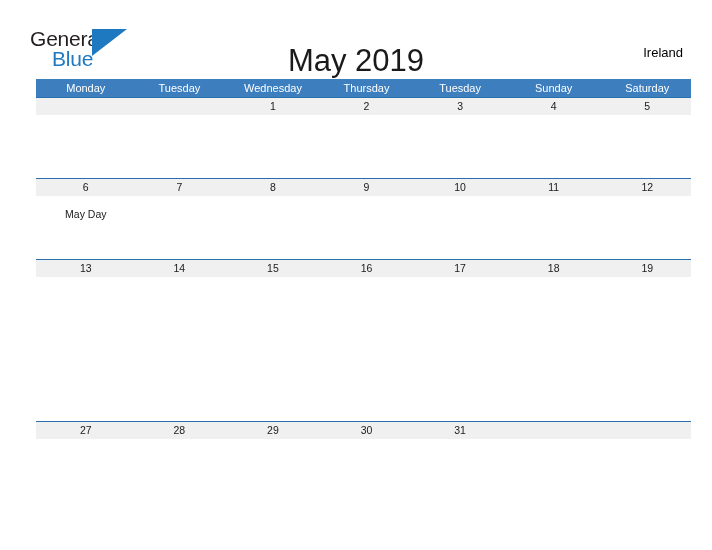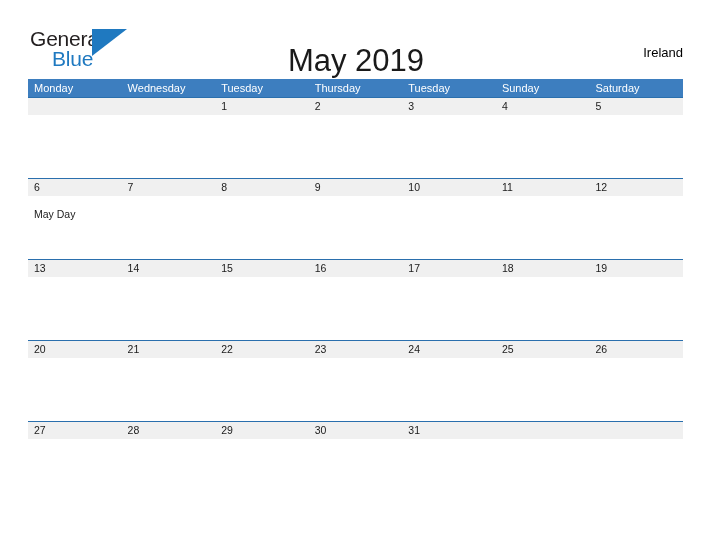--- a/index.html
+++ b/index.html
@@ -75,23 +75,24 @@
     right: 29px;
     top: 45px;
     font-size: 13px;
     color: #000000;
     font-family: "Liberation Sans", sans-serif;
   }
 
   
   .calendar {
     position: absolute;
-    left: 28px;
+    left: 36px;
     top: 79px;
     width: 655px;
+    text-align: center;
   }
 
   .weekday-row {
     display: flex;
     width: 100%;
     height: 18px;
     background: #3d7ebf;
   }
   .weekday-cell {
     flex: 1 1 0;
@@ -163,22 +164,22 @@
 
   <div class="cal-title">May 2019</div>
 
   <div class="cal-region">Ireland</div>
 
 </div>
 
 <div class="calendar">
   <div class="weekday-row" id="weekday-row">
       <div class="weekday-cell">Monday</div>
+      <div class="weekday-cell">Tuesday</div>
       <div class="weekday-cell">Wednesday</div>
-      <div class="weekday-cell">Tuesday</div>
       <div class="weekday-cell">Thursday</div>
       <div class="weekday-cell">Tuesday</div>
       <div class="weekday-cell">Sunday</div>
       <div class="weekday-cell">Saturday</div>
     </div>
   <div id="weeks-container">
       <div class="week-row">
         <div class="week-band">
           <div class="day-cell empty"></div>
           <div class="day-cell empty"></div>
@@ -234,29 +235,20 @@
           <div class="event-cell"></div>
           <div class="event-cell"></div>
           <div class="event-cell"></div>
           <div class="event-cell"></div>
           <div class="event-cell"></div>
           <div class="event-cell"></div>
           <div class="event-cell"></div>
         </div>
       </div>
       <div class="week-row">
-        <div class="week-band">
-          <div class="day-cell">20</div>
-          <div class="day-cell">21</div>
-          <div class="day-cell">22</div>
-          <div class="day-cell">23</div>
-          <div class="day-cell">24</div>
-          <div class="day-cell">25</div>
-          <div class="day-cell">26</div>
-        </div>
         <div class="week-events">
           <div class="event-cell"></div>
           <div class="event-cell"></div>
           <div class="event-cell"></div>
           <div class="event-cell"></div>
           <div class="event-cell"></div>
           <div class="event-cell"></div>
           <div class="event-cell"></div>
         </div>
       </div>

